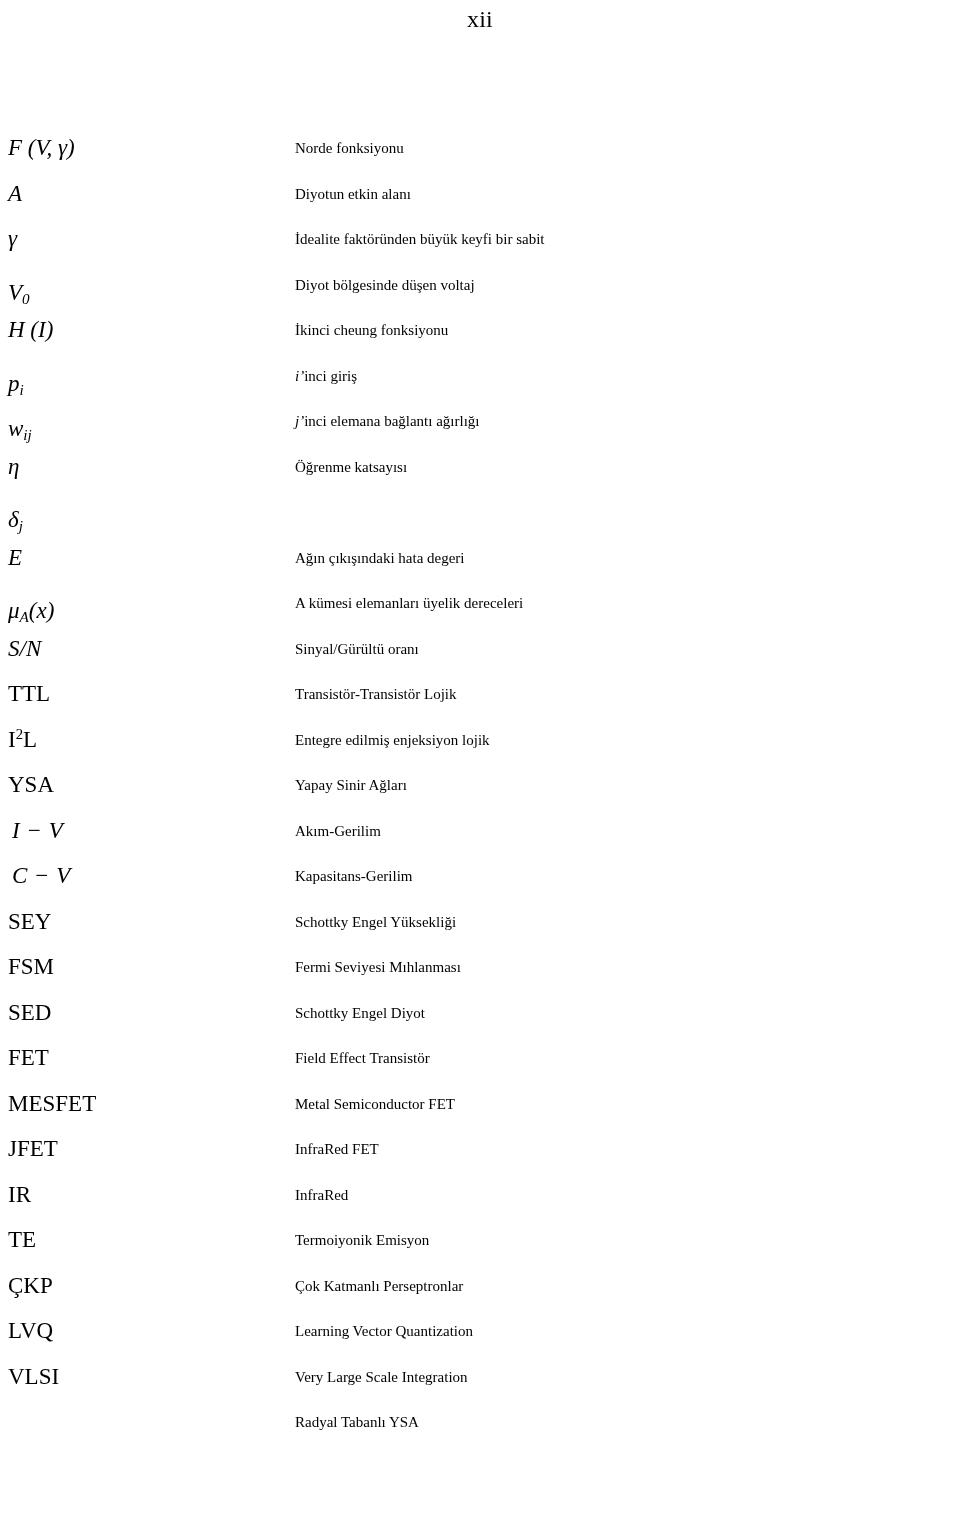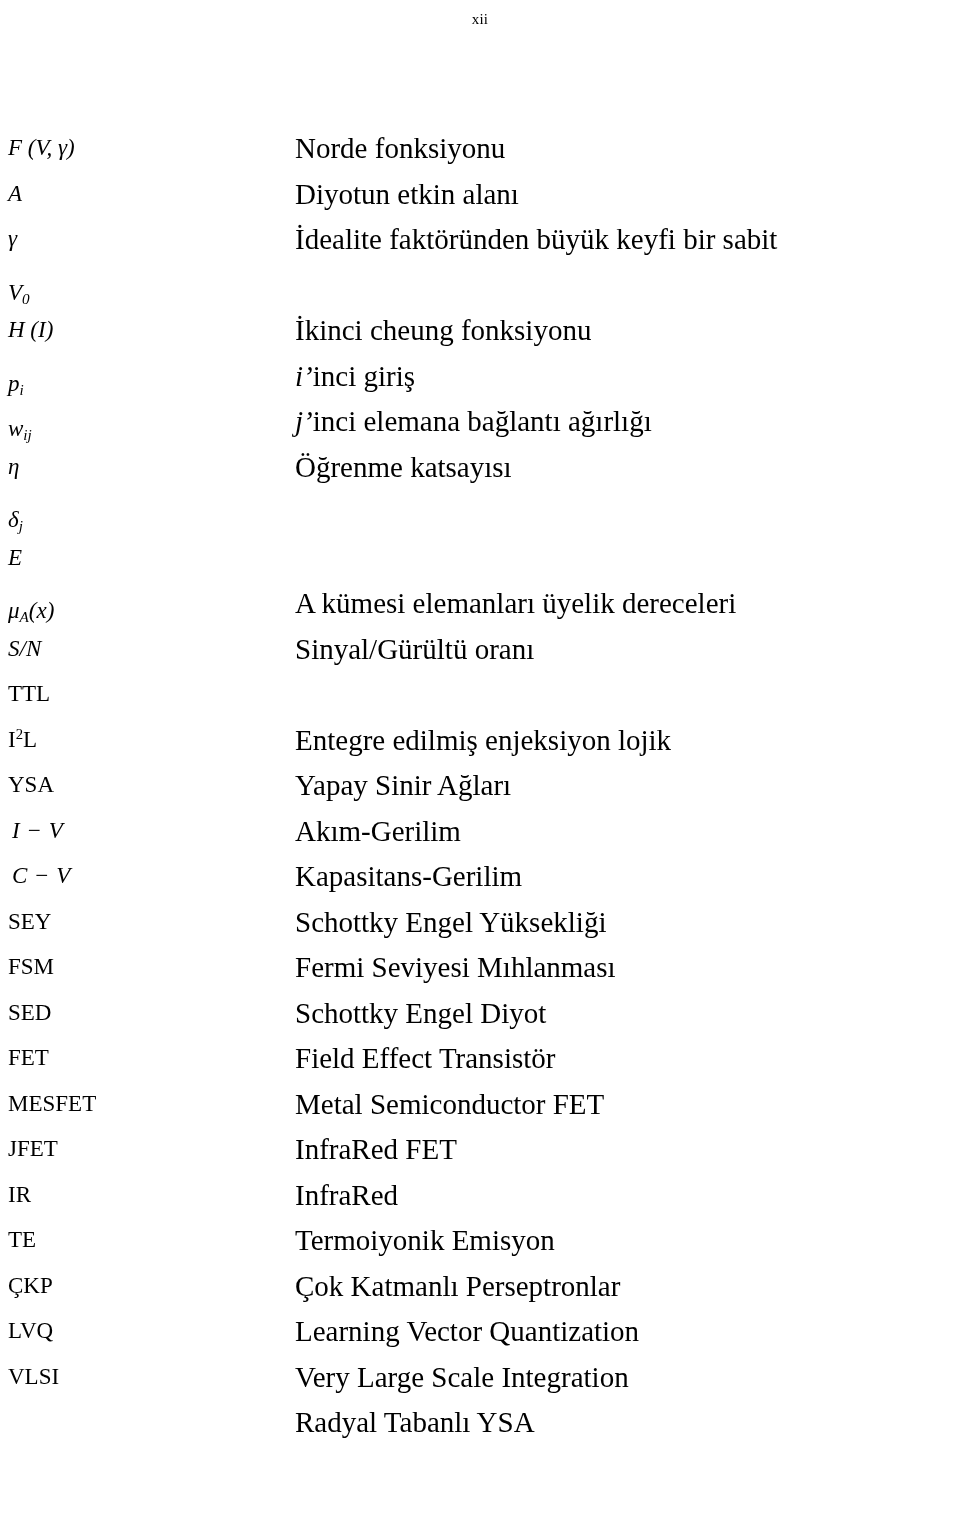--- a/index.html
+++ b/index.html
@@ -18,21 +18,21 @@
     overflow: hidden;
   }
 
   
   .page-number {
     position: absolute;
     top: 6px;
     left: 0;
     width: 960px;
     text-align: center;
-    font-size: 15px;
+    font-size: 24px;
     line-height: 26px;
     letter-spacing: 0.2px;
   }
 
   
   .glossary {
     position: absolute;
     top: 133px;
     left: 0;
     width: 960px;
@@ -49,21 +49,21 @@
     width: 270px;
     font-size: 23px;
     line-height: 30px;
     white-space: nowrap;
   }
   .desc {
     position: absolute;
     left: 295px;
     top: 0;
     width: 660px;
-    font-size: 29px;
+    font-size: 15px;
     line-height: 30px;
     white-space: nowrap;
   }
 
   
   .sym.math        { font-style: italic; }
   .sym.roman       { font-style: normal; }
   .sym.mathspace   { font-style: italic; letter-spacing: 0.5px; padding-left: 4px; }
 
   .sym sub {
@@ -101,20 +101,21 @@
       <div class="entry">
         <div class="sym math">A</div>
         <div class="desc"><span>Diyotun etkin alanı</span></div>
       </div>
       <div class="entry">
         <div class="sym math">γ</div>
         <div class="desc"><span>İdealite faktöründen büyük keyfi bir sabit</span></div>
       </div>
       <div class="entry lower">
         <div class="sym math">V<sub>0</sub></div>
+        <div class="desc"><span>Diyot bölgesinde düşen voltaj</span></div>
       </div>
       <div class="entry">
         <div class="sym math">H (I)</div>
         <div class="desc"><span>İkinci cheung fonksiyonu</span></div>
       </div>
       <div class="entry lower">
         <div class="sym math">p<sub>i</sub></div>
         <div class="desc"><span class="it">i’</span><span>inci giriş</span></div>
       </div>
       <div class="entry lower">
@@ -123,31 +124,33 @@
       </div>
       <div class="entry">
         <div class="sym math">η</div>
         <div class="desc"><span>Öğrenme katsayısı</span></div>
       </div>
       <div class="entry lower">
         <div class="sym math">δ<sub>j</sub></div>
       </div>
       <div class="entry">
         <div class="sym math">E</div>
+        <div class="desc"><span>Ağın çıkışındaki hata degeri</span></div>
       </div>
       <div class="entry lower">
         <div class="sym math">μ<sub>A</sub><span>(x)</span></div>
         <div class="desc"><span>A kümesi elemanları üyelik dereceleri</span></div>
       </div>
       <div class="entry">
         <div class="sym math">S/N</div>
         <div class="desc"><span>Sinyal/Gürültü oranı</span></div>
       </div>
       <div class="entry">
         <div class="sym roman">TTL</div>
+        <div class="desc"><span>Transistör-Transistör Lojik</span></div>
       </div>
       <div class="entry">
         <div class="sym roman">I<sup>2</sup><span class="up">L</span></div>
         <div class="desc"><span>Entegre edilmiş enjeksiyon lojik</span></div>
       </div>
       <div class="entry">
         <div class="sym roman">YSA</div>
         <div class="desc"><span>Yapay Sinir Ağları</span></div>
       </div>
       <div class="entry">

